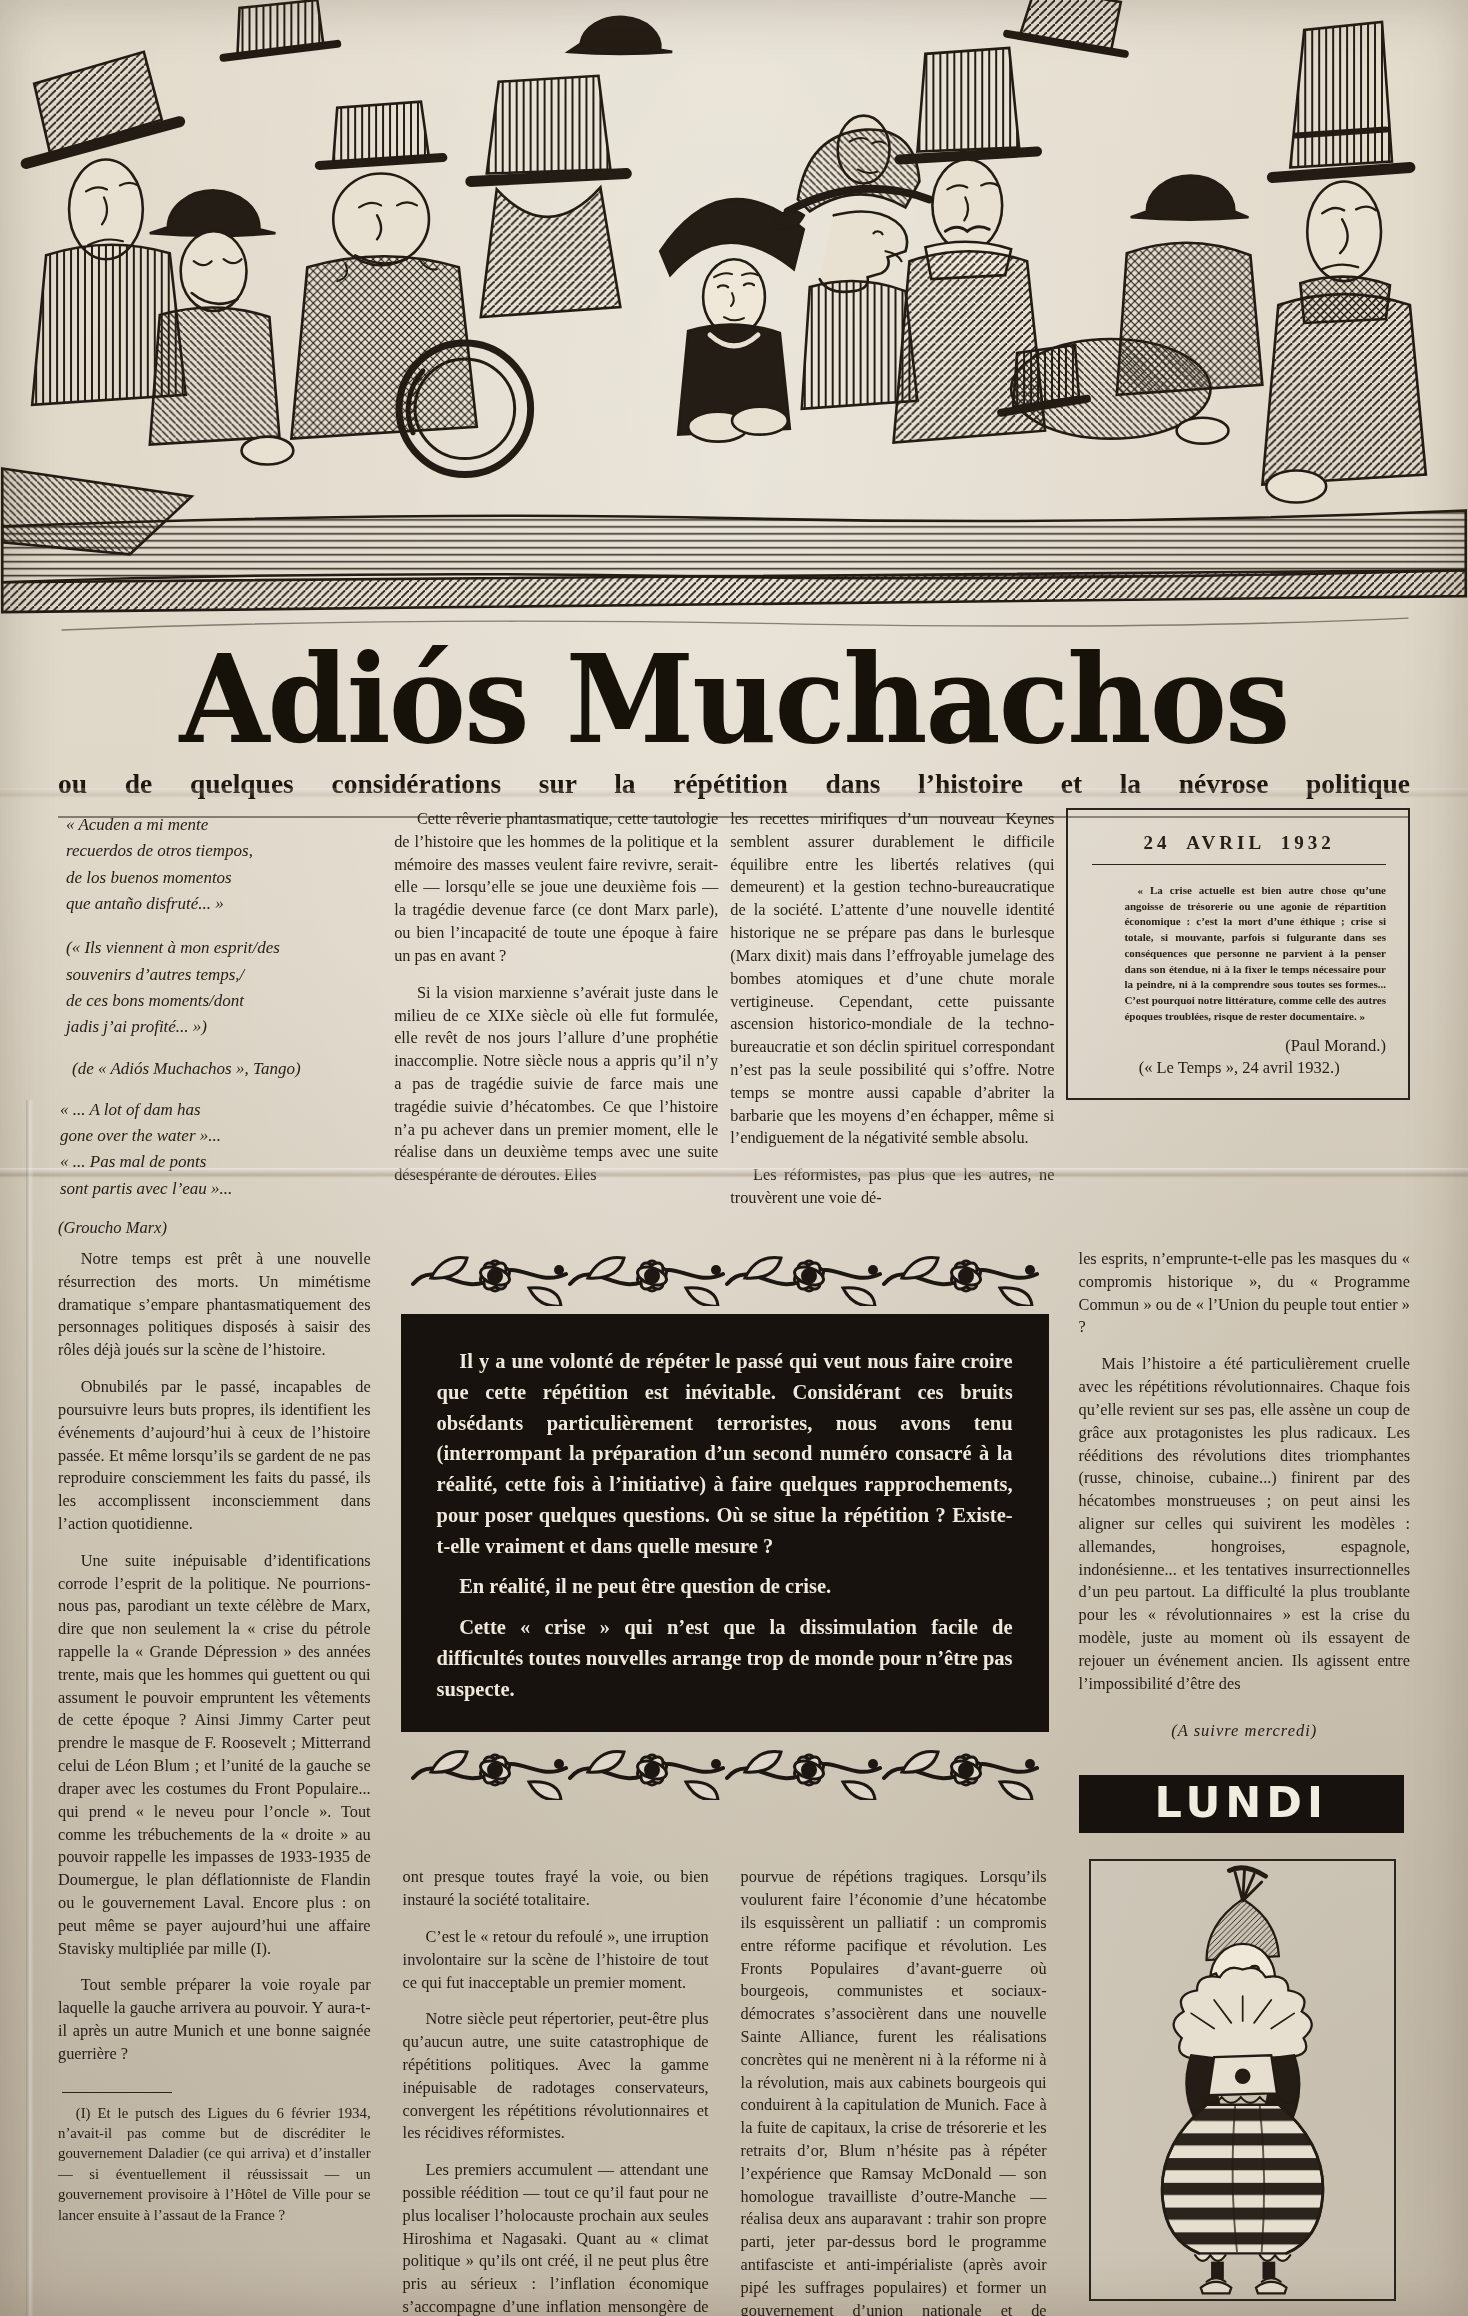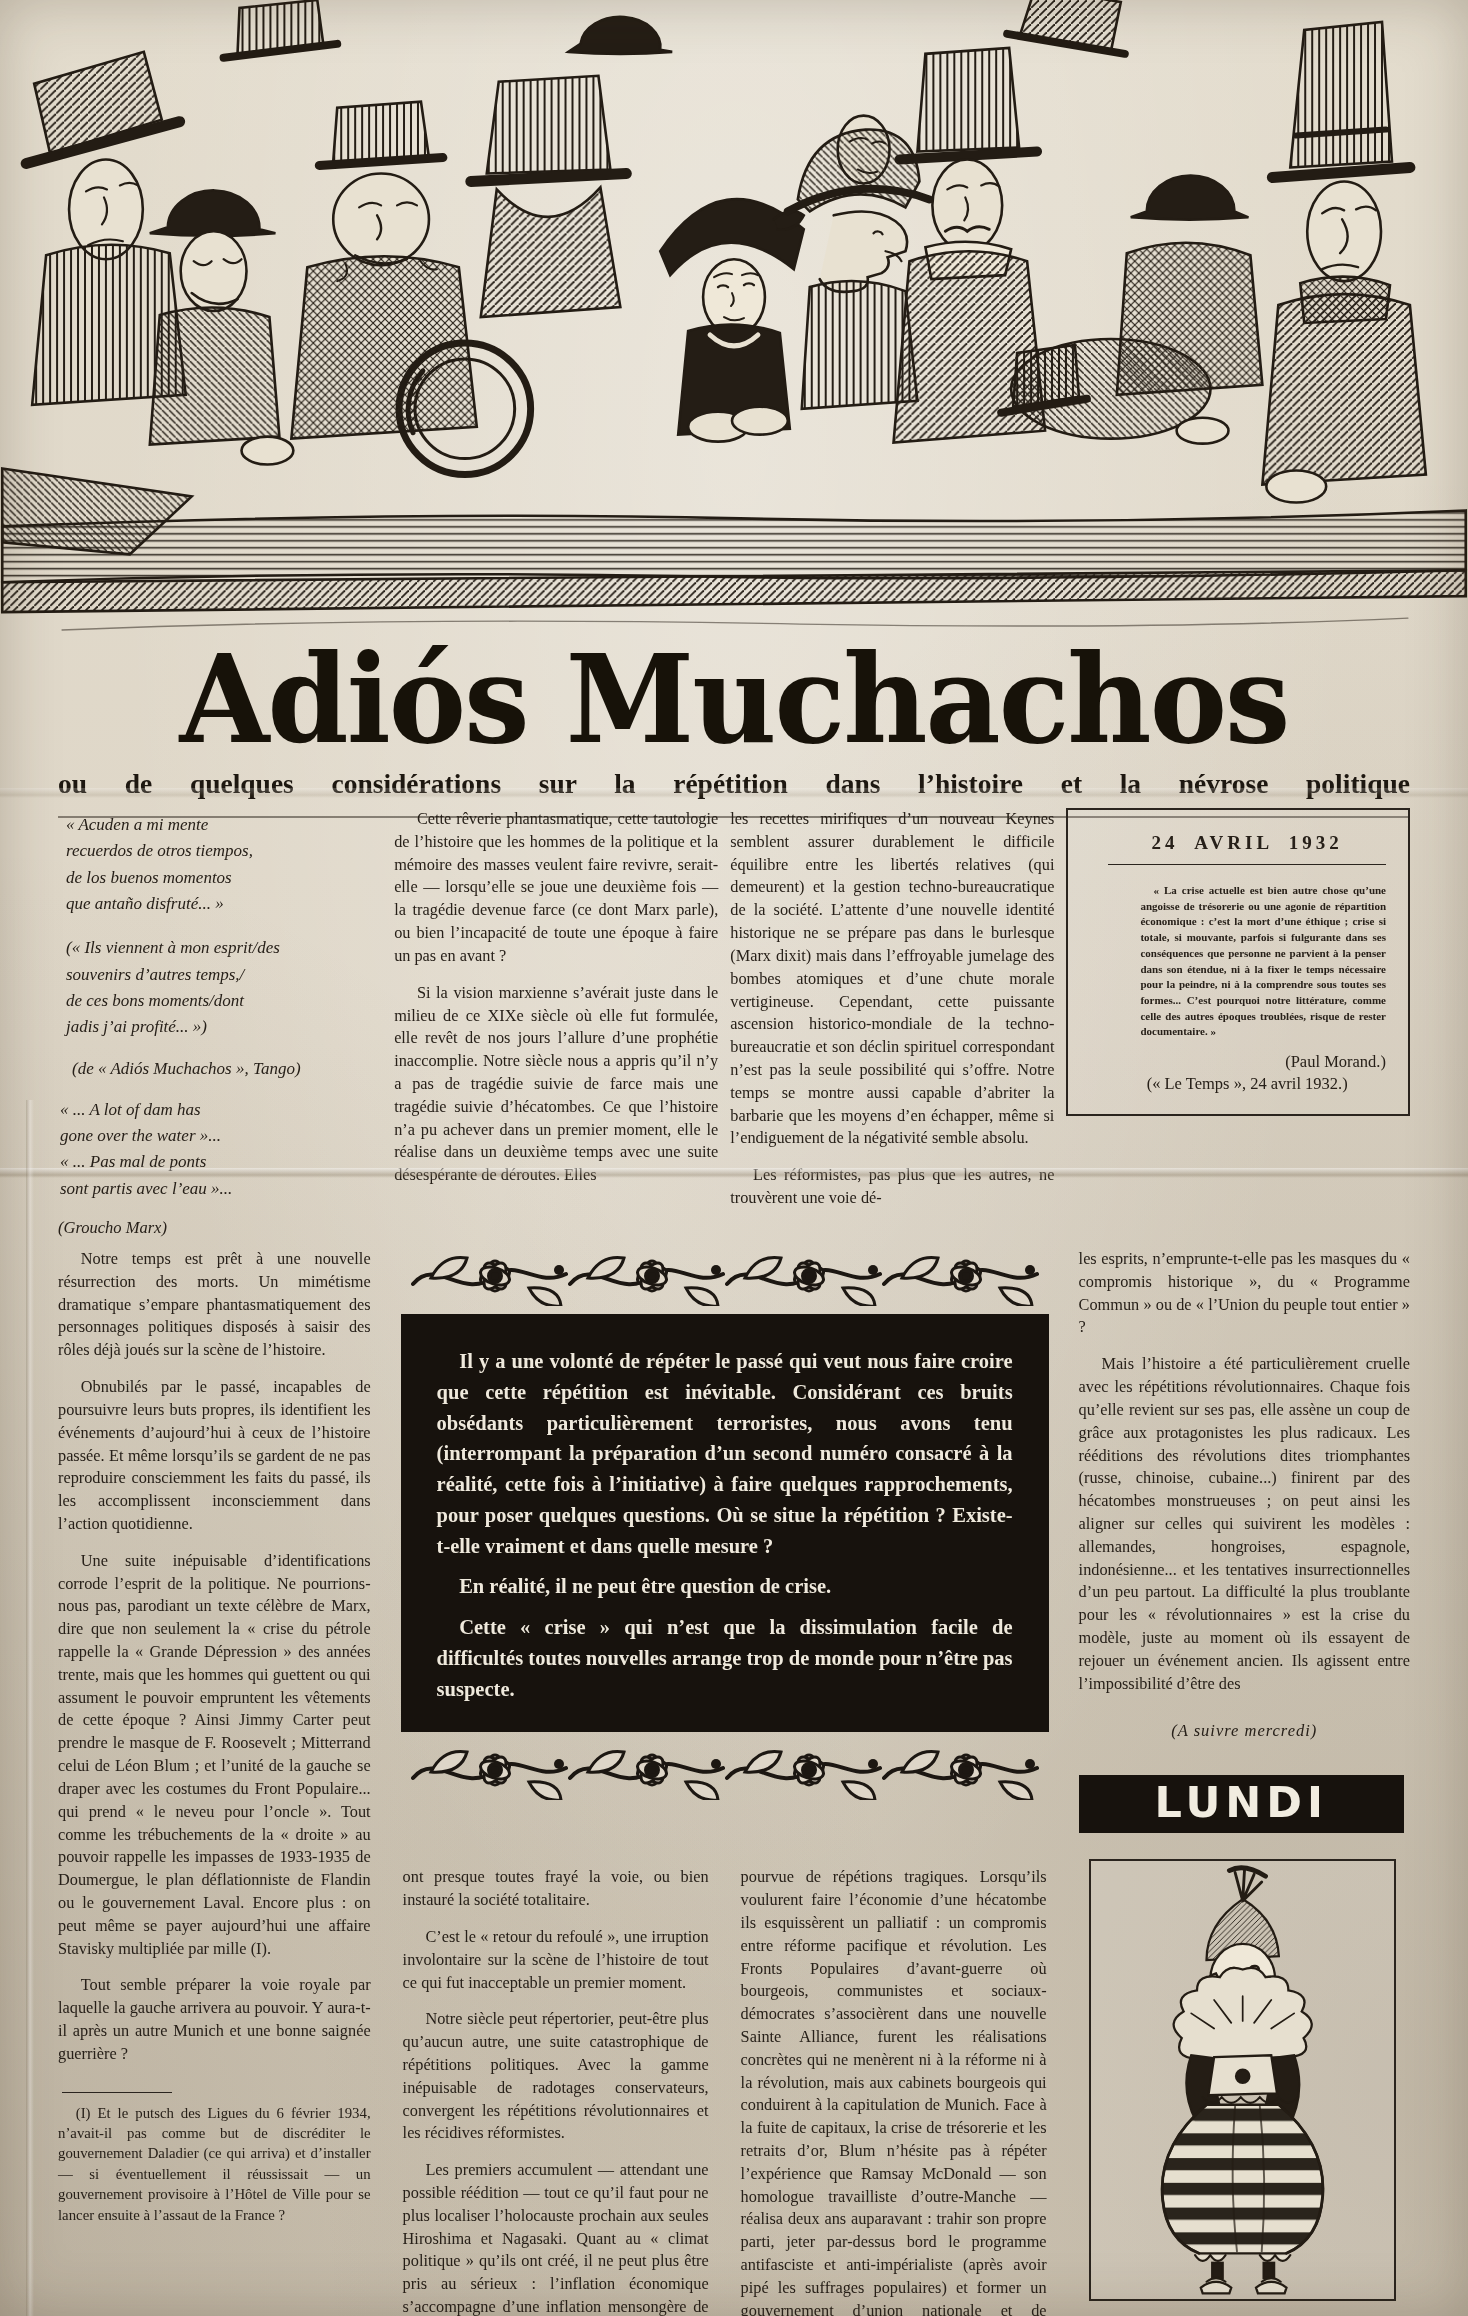--- a/index.html
+++ b/index.html
@@ -41,21 +41,21 @@
   .para{font-size:16.3px;line-height:1.4;text-align:justify;text-indent:1.4em;margin-bottom:4px;}
   .para + .para{margin-top:14px;}
   .noindent{text-indent:0;}
   .pre{white-space:pre-line;}
 
   .tango{font-style:italic;font-size:17px;line-height:1.55;margin:4px 0 18px 8px;}
   .attr{font-style:italic;font-size:17px;margin:0 0 18px 14px;}
   .groucho{font-style:italic;font-size:17px;line-height:1.55;margin:6px 0 16px 2px;}
   .g-attr{font-style:italic;font-size:16.5px;text-align:left;margin-top:6px;}
 
-  .datebox{border:2.5px solid #2a241e;padding:18px 22px 20px 40px;background:rgba(255,255,255,.06);}
+  .datebox{border:2.5px solid #2a241e;padding:18px 22px 20px 24px;background:rgba(255,255,255,.06);}
   .datebox .dtitle{text-align:center;font-weight:bold;font-size:19px;letter-spacing:4px;word-spacing:8px;margin:4px 0 10px 0;}
   .datebox .drule{border:0;border-top:1.6px solid #2a241e;margin:0 0 18px 0;}
   .datebox .dbody{font-weight:bold;font-size:11px;line-height:1.43;text-align:justify;text-indent:1.2em;margin-left:32px;}
   .datebox .dattr{font-size:16.5px;text-align:right;margin-top:12px;}
   .datebox .dattr2{font-size:16.5px;text-align:center;margin-top:2px;}
 
   .ornament{display:block;width:100%;height:58px;}
   .blackbox{background:#17120d;color:#efe9dc;padding:30px 34px 26px 34px;margin:10px 0 12px 0;
     box-shadow:0 0 0 2px #17120d;}
   .blackbox .bpara{font-weight:bold;font-size:20.5px;line-height:1.5;text-align:justify;text-indent:1.1em;margin-bottom:10px;}

